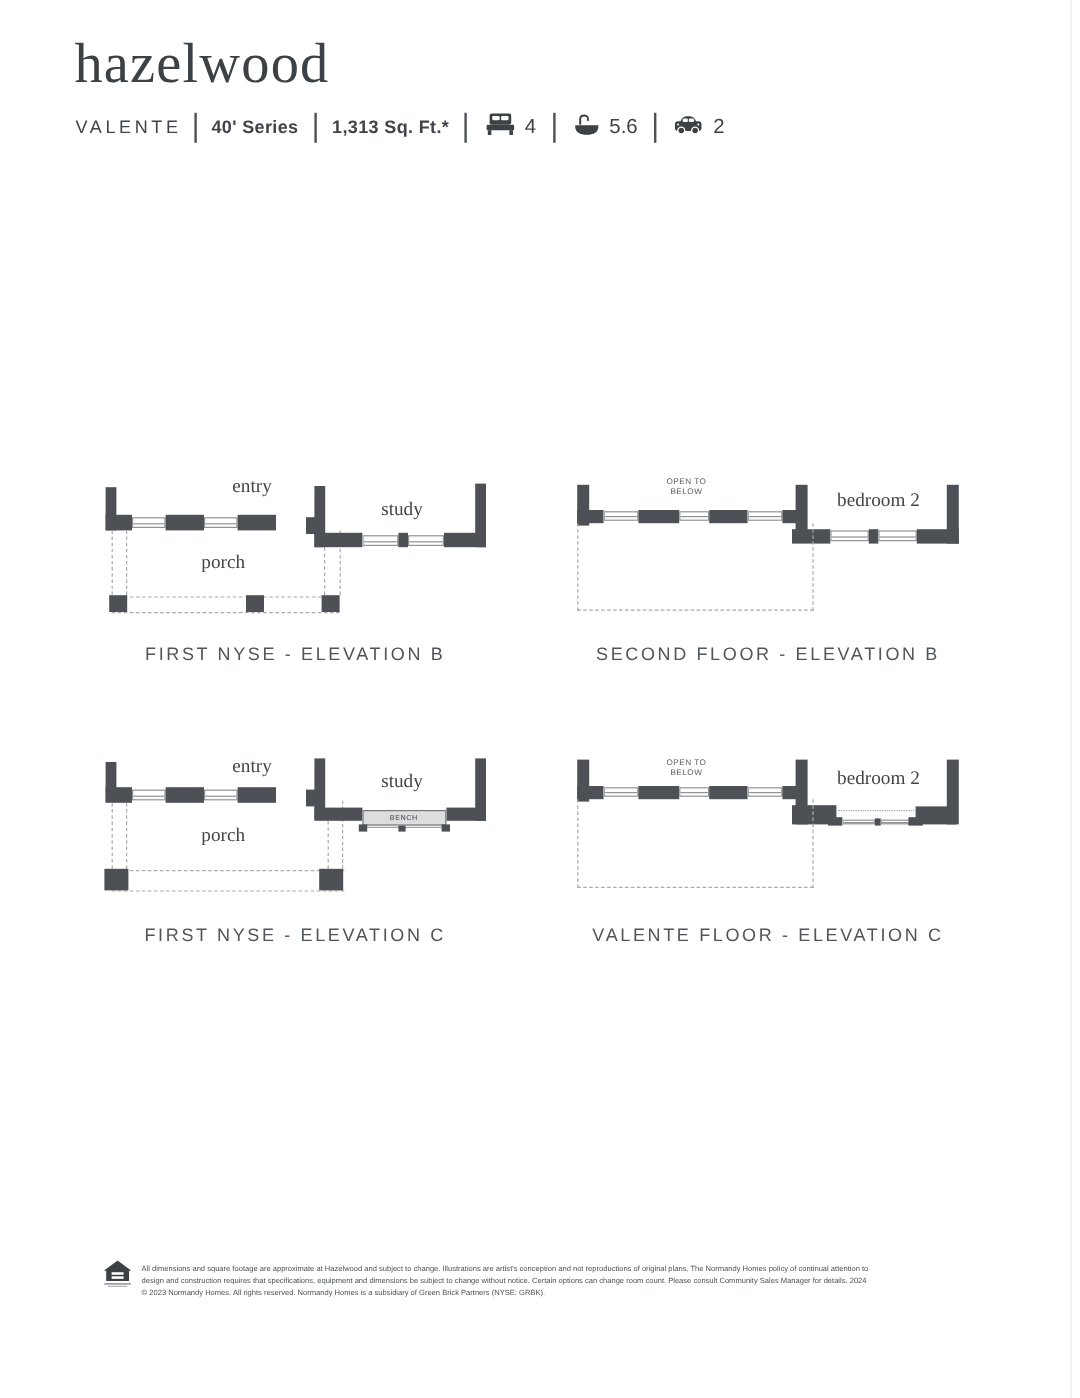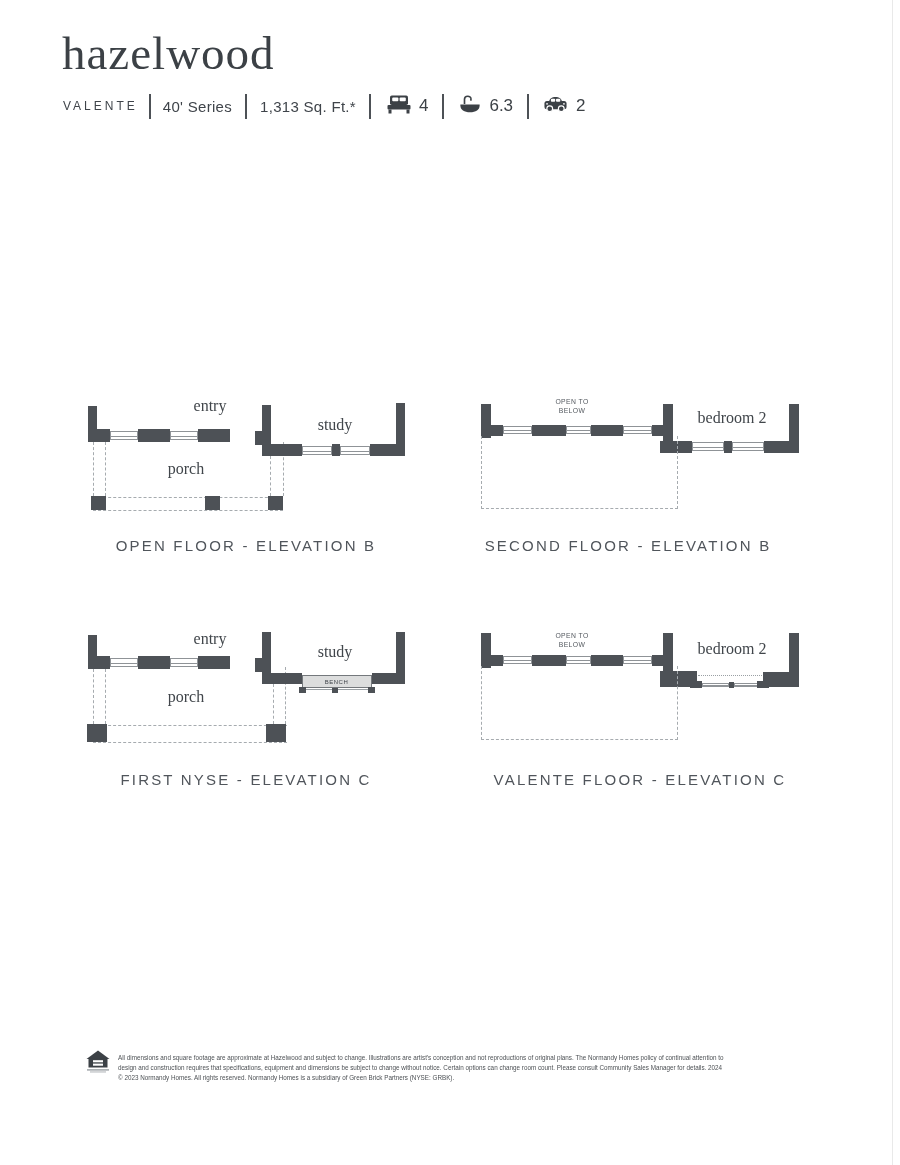--- a/index.html
+++ b/index.html
@@ -5,22 +5,22 @@
   html,body{margin:0;padding:0;background:#fff;}
   body{width:900px;height:1165px;position:relative;overflow:hidden;
        font-family:"Liberation Sans",sans-serif;}
   .abs{position:absolute;}
 
   
   .title{position:absolute;left:62px;top:26px;font-family:"Liberation Serif",serif;
          font-size:47px;color:#3c4146;letter-spacing:1px;}
   .spec-row{position:absolute;left:63px;top:90px;height:32px;display:flex;align-items:center;color:#3f444a;}
   .spec-sep{width:2px;height:25px;background:#4d5156;}
-  .spec-name{font-size:12px;letter-spacing:3px;color:#3f444a;}
-  .spec-text{font-size:15px;letter-spacing:.3px;color:#3f444a;}
+  .spec-name{font-size:15px;letter-spacing:3px;color:#3f444a;}
+  .spec-text{font-size:15px;letter-spacing:.3px;color:#3f444a;font-weight:bold;}
   .spec-num{font-size:17px;color:#3c4146;margin-left:8px;}
   .spec-icn{display:flex;align-items:center;}
 
   
   .plan{position:absolute;}
   .w{position:absolute;background:#4d5156;}
   .n{position:absolute;background:#fff;border:1px solid #8f9397;box-sizing:border-box;}
   .n::after{content:"";position:absolute;left:0;right:0;top:50%;height:1px;background:#8f9397;}
   .p{position:absolute;background:#4d5156;}
   .dv{position:absolute;width:0;border-left:1px dashed #a6abaf;}
@@ -70,21 +70,21 @@
   </span>
   <span class="spec-sep" style="margin-left:14px"></span>
   <span class="spec-icn" style="margin-left:15px">
     <span>
       <svg width="22" height="20" viewBox="0 0 24 20">
         <path d="M6,10 V4.8 c0,-4.2 7,-4.2 7,-0.6" fill="none" stroke="#3c4146" stroke-width="1.8"></path>
         <rect x="12.1" y="4" width="1.8" height="2.4" fill="#3c4146"></rect>
         <path d="M1.5,10.5 h21 v1.2 c0,4.8 -4.2,7.4 -10.5,7.4 S1.5,16.5 1.5,11.7 z" fill="#3c4146"></path>
       </svg>
     </span>
-    <span class="spec-num">6.3</span>
+    <span class="spec-num">5.6</span>
   </span>
   <span class="spec-sep" style="margin-left:14px"></span>
   <span class="spec-icn" style="margin-left:14px">
     <span>
       <svg width="25" height="18" viewBox="0 0 26 18">
         <path d="M6,7.5 C6.6,3.2 9.2,1.6 13,1.6 s6.4,1.6 7,5.9 z" fill="#3c4146"></path>
         <rect x="1.5" y="6" width="23" height="8.4" rx="2.6" fill="#3c4146"></rect>
         <rect x="8.2" y="3.6" width="4.5" height="3" rx="1" fill="#fff"></rect>
         <rect x="13.5" y="3.6" width="4.5" height="3" rx="1" fill="#fff"></rect>
         <circle cx="7" cy="14" r="3" fill="#3c4146" stroke="#fff" stroke-width="1.2"></circle>
@@ -120,21 +120,21 @@
   <div class="w" style="left:170px;top:31px;width:8px;height:14px"></div>
   <div class="w" style="left:177px;top:5px;width:9px;height:51px"></div>
   <div class="w" style="left:177px;top:44px;width:40px;height:12px"></div>
   <div class="n" style="left:217px;top:46px;width:30px;height:9px"></div>
   <div class="w" style="left:247px;top:44px;width:8px;height:12px"></div>
   <div class="n" style="left:255px;top:46px;width:30px;height:9px"></div>
   <div class="w" style="left:285px;top:44px;width:35px;height:12px"></div>
   <div class="w" style="left:311px;top:3px;width:9px;height:53px"></div>
   <div class="room-label" style="left:213px;top:16px;width:74px">study</div>
 </div>
-<div class="plan-caption" style="left:85px;top:537px;width:322px">OPEN FLOOR - ELEVATION B</div>
+<div class="plan-caption" style="left:85px;top:537px;width:322px">FIRST NYSE - ELEVATION B</div>
 
 <div class="plan" style="left:480px;top:395px;width:320px;height:120px;">
   <div class="w" style="left:1px;top:9px;width:10px;height:34px"></div>
   <div class="w" style="left:1px;top:30px;width:22px;height:11px"></div>
   <div class="n" style="left:23px;top:31px;width:29px;height:8px"></div>
   <div class="w" style="left:52px;top:30px;width:34px;height:11px"></div>
   <div class="n" style="left:86px;top:31px;width:25px;height:8px"></div>
   <div class="w" style="left:111px;top:30px;width:32px;height:11px"></div>
   <div class="n" style="left:143px;top:31px;width:29px;height:8px"></div>
   <div class="w" style="left:172px;top:30px;width:14px;height:11px"></div>
@@ -144,21 +144,21 @@
   <div class="n" style="left:212px;top:47px;width:32px;height:9px"></div>
   <div class="w" style="left:244px;top:46px;width:8px;height:12px"></div>
   <div class="n" style="left:252px;top:47px;width:32px;height:9px"></div>
   <div class="w" style="left:284px;top:46px;width:35px;height:12px"></div>
   <div class="w" style="left:309px;top:9px;width:10px;height:49px"></div>
 
   <div class="open-label" style="left:52px;top:2px;width:80px">OPEN TO BELOW</div>
   <div class="room-label" style="left:213px;top:14px;width:78px">bedroom 2</div>
   <div class="openrect" style="left:1px;top:41px;width:197px;height:73px"></div>
 </div>
-<div class="plan-caption" style="left:468px;top:537px;width:320px">SECOND FLOOR - ELEVATION B</div>
+<div class="plan-caption" style="left:480px;top:537px;width:320px">SECOND FLOOR - ELEVATION B</div>
 
 <div class="plan" style="left:85px;top:630px;width:322px;height:118px;">
   <div class="w" style="left:3px;top:5px;width:9px;height:33px"></div>
   <div class="w" style="left:3px;top:26px;width:22px;height:13px"></div>
   <div class="n" style="left:25px;top:28px;width:28px;height:9px"></div>
   <div class="w" style="left:53px;top:26px;width:32px;height:13px"></div>
   <div class="n" style="left:85px;top:28px;width:28px;height:9px"></div>
   <div class="w" style="left:113px;top:26px;width:32px;height:13px"></div>
   <div class="room-label" style="left:88px;top:0px;width:74px">entry</div>
 

